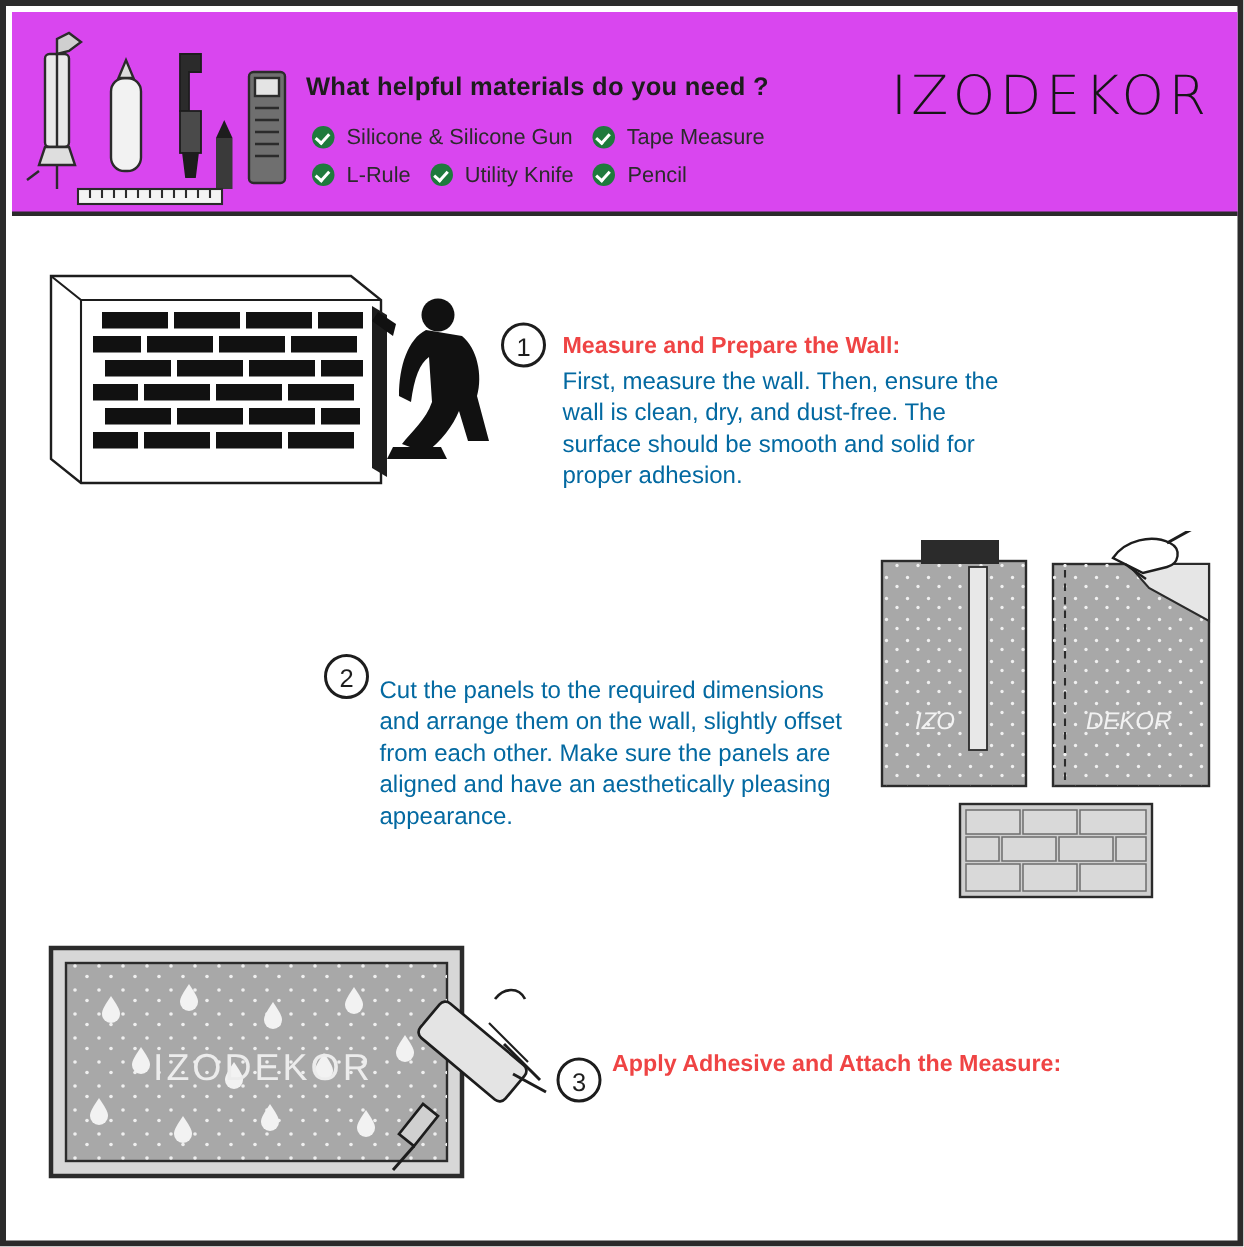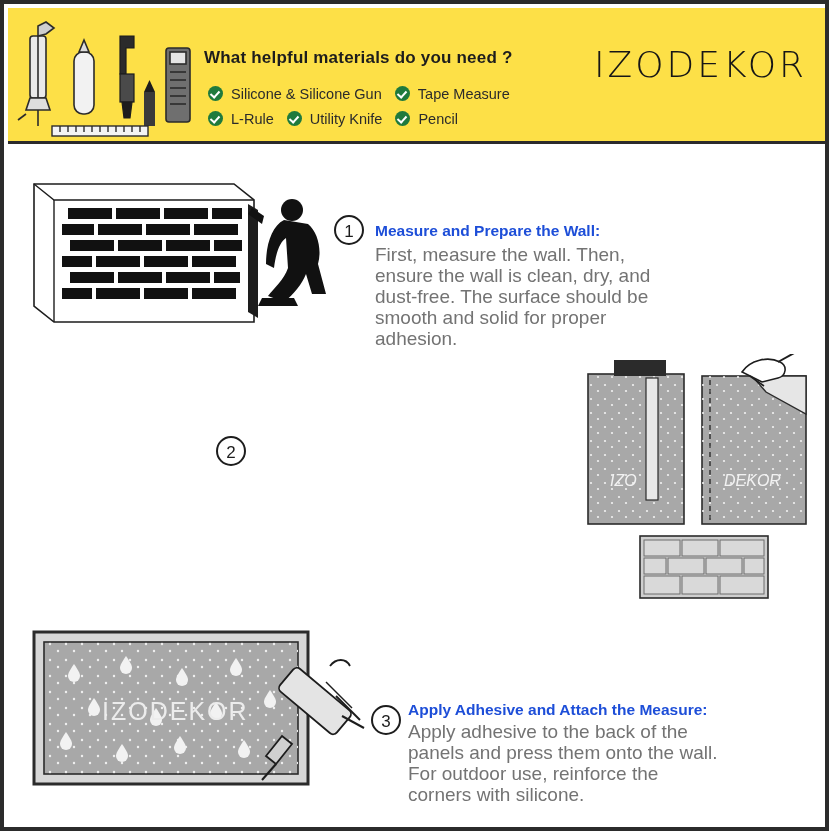--- a/index.html
+++ b/index.html
@@ -20,21 +20,21 @@
     overflow: hidden;
   }
 
   
   #header {
     position: absolute;
     left: 4px;
     top: 4px;
     width: 821px;
     height: 136px;
-    background: #fde047;
+    background: #d946ef;
     border-bottom: 3px solid #2b2b2b;
     box-sizing: border-box;
   }
   #header-tools {
     position: absolute;
     left: 8px;
     top: 6px;
     width: 180px;
     height: 126px;
   }
@@ -105,27 +105,27 @@
     line-height: 29px;
     text-align: center;
     color: #1d1d1d;
     box-sizing: border-box;
     background: transparent;
   }
   .step-title {
     position: absolute;
     font-size: 15.5px;
     font-weight: bold;
-    color: #1d4ed8;
+    color: #ef4444;
   }
   .step-body {
     position: absolute;
-    font-size: 19px;
+    font-size: 16px;
     line-height: 21px;
-    color: #737373;
+    color: #0369a1;
   }
 
   
   #step1-num   { left: 330px; top: 211px; }
   #step1-title { left: 371px; top: 218px; }
   #step1-body  { left: 371px; top: 240px; width: 310px; }
 
   
   #step2-num   { left: 212px; top: 432px; }
   #step2-title { left: 249px; top: 426px; }
@@ -283,20 +283,21 @@
         <path d="M236 126 L268 126 L272 134 L232 134 Z"></path>
       </g>
     </svg>
   </div>
 
   <div class="step-num" id="step1-num">1</div>
   <div class="step-title" id="step1-title">Measure and Prepare the Wall:</div>
   <div class="step-body" id="step1-body">First, measure the wall. Then, ensure the wall is clean, dry, and dust-free. The surface should be smooth and solid for proper adhesion.</div>
 
   <div class="step-num" id="step2-num">2</div>
+  <div class="step-body" id="step2-body">Cut the panels to the required dimensions and arrange them on the wall, slightly offset from each other. Make sure the panels are aligned and have an aesthetically pleasing appearance.</div>
 
   <div id="illus2">
     <svg width="250" height="260" viewBox="0 0 250 260">
       <defs>
         <pattern id="dots" width="14" height="14" patternUnits="userSpaceOnUse">
           <circle cx="3" cy="3" r="1.1" fill="#f0f0f0"></circle>
           <circle cx="10" cy="9" r="1.1" fill="#f0f0f0"></circle>
         </pattern>
       </defs>
 
@@ -376,15 +377,14 @@
         <path d="M246 140 L232 156" fill="none" stroke-width="2"></path>
         <path d="M306 72 L330 96" fill="none" stroke-width="2"></path>
         <path d="M312 92 L334 104" fill="none" stroke-width="2"></path>
         <path d="M296 58 L322 84" fill="none" stroke-width="1.4"></path>
       </g>
     </svg>
   </div>
 
   <div class="step-num" id="step3-num">3</div>
   <div class="step-title" id="step3-title">Apply Adhesive and Attach the Measure:</div>
-  <div class="step-body" id="step3-body">Apply adhesive to the back of the panels and press them onto the wall. For outdoor use, reinforce the corners with silicone.</div>
 
 </div>
 
 </body></html>

